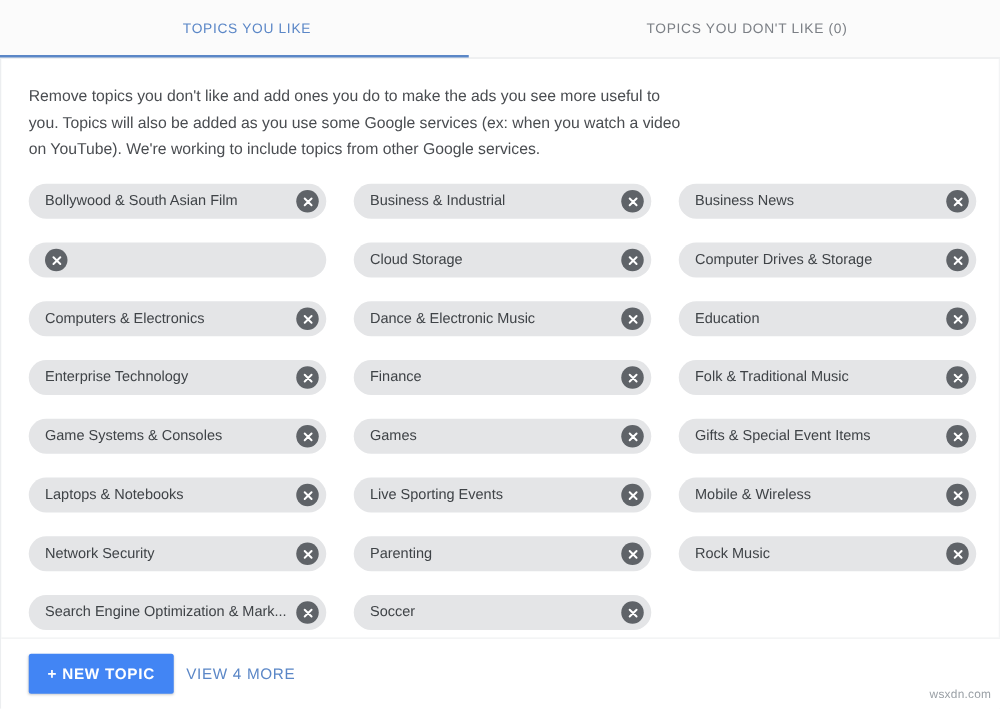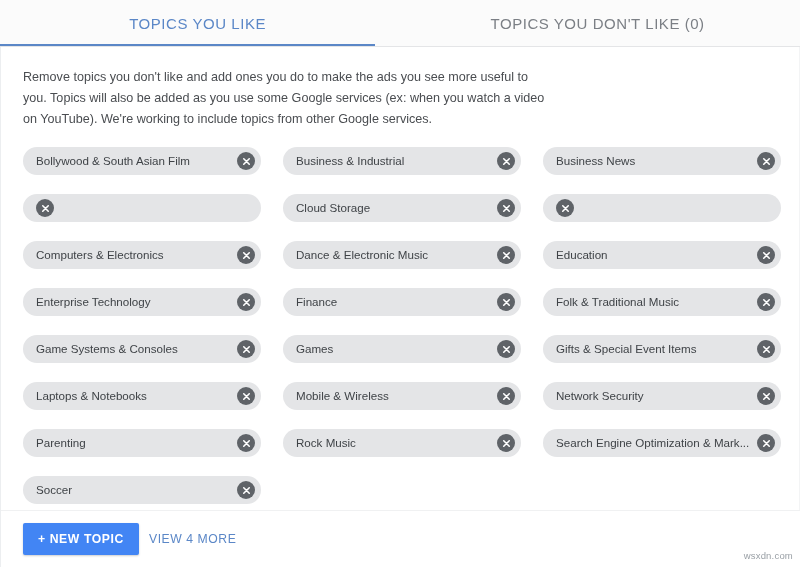--- a/index.html
+++ b/index.html
@@ -35,21 +35,21 @@
     border-bottom: 1px solid #e4e5e7;
     display: flex;
     align-items: center;
   }
 
   .tab {
     height: 47px;
     display: flex;
     align-items: center;
     justify-content: center;
-    font-size: 15px;
+    font-size: 11px;
     letter-spacing: 0.55px;
     font-weight: 500;
     cursor: pointer;
     user-select: none;
     background: transparent;
     border: none;
     font-family: "Liberation Sans", sans-serif;
     padding: 0;
     margin-left: 19px;
   }
@@ -248,20 +248,21 @@
         </div>
         <div class="chip">
           <span class="chip-label">Cloud Storage</span>
           <span class="chip-remove">
             <svg width="11" height="11" viewBox="0 0 12 12" aria-hidden="true">
               <path d="M3 3 L9 9 M9 3 L3 9" stroke="#ffffff" stroke-width="1.7" stroke-linecap="round"></path>
             </svg>
           </span>
         </div>
         <div class="chip">
+          <span class="chip-label">Computer Drives &amp; Storage</span>
           <span class="chip-remove">
             <svg width="11" height="11" viewBox="0 0 12 12" aria-hidden="true">
               <path d="M3 3 L9 9 M9 3 L3 9" stroke="#ffffff" stroke-width="1.7" stroke-linecap="round"></path>
             </svg>
           </span>
         </div>
         <div class="chip">
           <span class="chip-label">Computers &amp; Electronics</span>
           <span class="chip-remove">
             <svg width="11" height="11" viewBox="0 0 12 12" aria-hidden="true">
@@ -328,20 +329,28 @@
         <div class="chip">
           <span class="chip-label">Gifts &amp; Special Event Items</span>
           <span class="chip-remove">
             <svg width="11" height="11" viewBox="0 0 12 12" aria-hidden="true">
               <path d="M3 3 L9 9 M9 3 L3 9" stroke="#ffffff" stroke-width="1.7" stroke-linecap="round"></path>
             </svg>
           </span>
         </div>
         <div class="chip">
           <span class="chip-label">Laptops &amp; Notebooks</span>
+          <span class="chip-remove">
+            <svg width="11" height="11" viewBox="0 0 12 12" aria-hidden="true">
+              <path d="M3 3 L9 9 M9 3 L3 9" stroke="#ffffff" stroke-width="1.7" stroke-linecap="round"></path>
+            </svg>
+          </span>
+        </div>
+        <div class="chip">
+          <span class="chip-label">Live Sporting Events</span>
           <span class="chip-remove">
             <svg width="11" height="11" viewBox="0 0 12 12" aria-hidden="true">
               <path d="M3 3 L9 9 M9 3 L3 9" stroke="#ffffff" stroke-width="1.7" stroke-linecap="round"></path>
             </svg>
           </span>
         </div>
         <div class="chip">
           <span class="chip-label">Mobile &amp; Wireless</span>
           <span class="chip-remove">
             <svg width="11" height="11" viewBox="0 0 12 12" aria-hidden="true">

